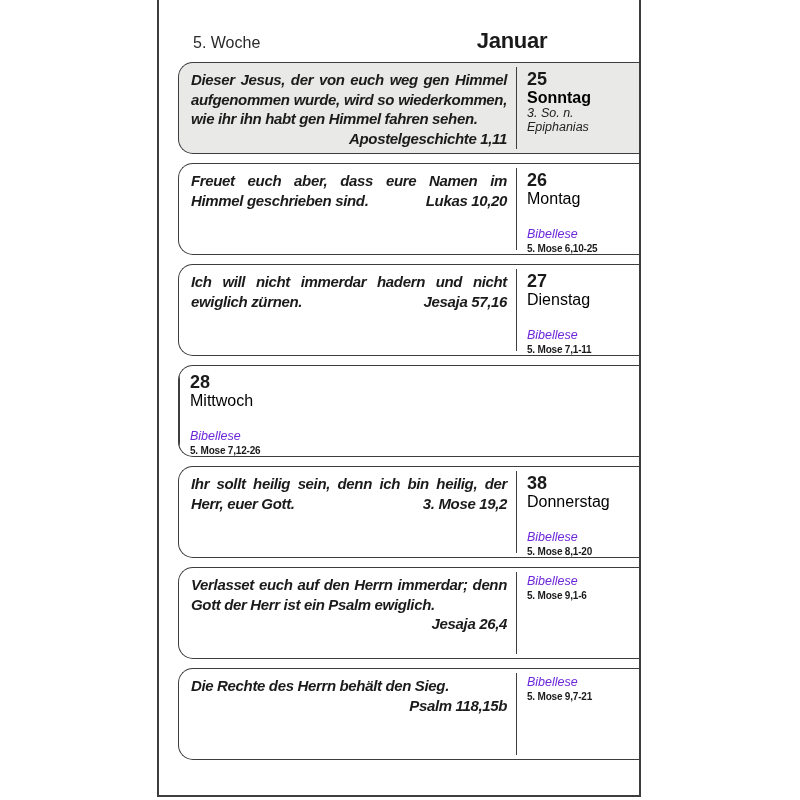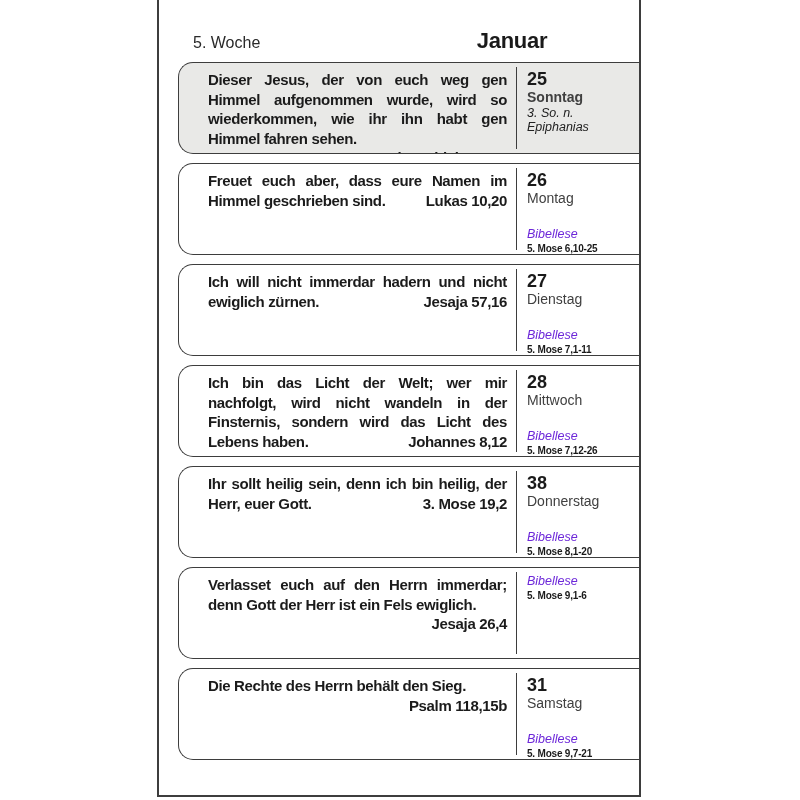--- a/index.html
+++ b/index.html
@@ -11,29 +11,29 @@
         border-bottom:2px solid var(--border-color,#4a4a4a);
         box-sizing:border-box;}
   .week-label{position:absolute;left:34px;top:36px;font-size:16px;color:#2a2a2a;}
   .month-title{position:absolute;left:314px;top:30px;transform:translateX(-50%);
                font-size:22px;font-weight:bold;letter-spacing:-0.3px;margin-left:39px;}
   .cards{position:absolute;left:19px;top:64px;right:0;display:flex;flex-direction:column;gap:9px;}
   .day-card{height:92px;box-sizing:border-box;display:flex;background:#ffffff;
             border:1.6px solid var(--border-color,#3d3d3d);border-right:none;
             border-radius:15px 0 0 15px;overflow:hidden;}
   .day-card.highlighted{background:var(--highlight-bg,#e9e9e7);}
-  .verse-col{flex:1 1 auto;padding:7px 9px 4px 29px;box-sizing:border-box;overflow:hidden;}
+  .verse-col{flex:1 1 auto;padding:7px 9px 4px 12px;box-sizing:border-box;overflow:hidden;font-style:italic;}
   .verse-text{font-size:15px;line-height:19.5px;font-weight:bold;letter-spacing:-0.35px;
               text-align:justify;color:#1b1b1b;}
   .verse-ref{float:right;font-weight:bold;letter-spacing:-0.35px;margin-left:12px;}
   .date-col{flex:0 0 123px;box-sizing:border-box;border-left:1.6px solid var(--border-color,#3d3d3d);
             margin:4px 0;padding:2px 4px 2px 10px;display:flex;flex-direction:column;
             justify-content:space-between;gap:20px;}
   .day-number{font-size:18px;font-weight:bold;line-height:20px;}
-  .weekday{font-size:14px;line-height:17px;color:#404040;}
+  .weekday{font-size:16px;line-height:17px;color:#000000;}
   .weekday.bold{font-weight:bold;}
   .subtitle{font-size:12.5px;line-height:14px;font-style:italic;color:#222;}
   .bibellese{font-size:12.5px;line-height:14px;font-style:italic;color:#6d28d9;}
   .reading{font-size:10px;line-height:15px;font-weight:bold;letter-spacing:-0.2px;}
 </style>
 </head>
 <body>
 
 <div class="canvas">
   <div class="page">
@@ -81,23 +81,20 @@
         <div class="day-number">27</div>
         <div class="weekday">Dienstag</div>
       </div>
       <div class="date-bottom">
         <div class="bibellese">Bibellese</div>
         <div class="reading">5. Mose 7,1-11</div>
       </div>
     </div>
   </div>
         <div class="day-card">
-    <div class="verse-col">
-      <div class="verse-text"><span class="vt">Ich bin das Licht der Welt; wer mir nachfolgt, wird nicht wandeln in der Finsternis, sondern wird das Licht des Lebens haben.</span> <span class="verse-ref">Johannes 8,12</span></div>
-    </div>
     <div class="date-col">
       <div class="date-top">
         <div class="day-number">28</div>
         <div class="weekday">Mittwoch</div>
       </div>
       <div class="date-bottom">
         <div class="bibellese">Bibellese</div>
         <div class="reading">5. Mose 7,12-26</div>
       </div>
     </div>
@@ -112,38 +109,34 @@
         <div class="weekday">Donnerstag</div>
       </div>
       <div class="date-bottom">
         <div class="bibellese">Bibellese</div>
         <div class="reading">5. Mose 8,1-20</div>
       </div>
     </div>
   </div>
         <div class="day-card">
     <div class="verse-col">
-      <div class="verse-text"><span class="vt">Verlasset euch auf den Herrn immerdar; denn Gott der Herr ist ein Fels ewiglich.</span> <span class="verse-ref">Jesaja 26,4</span></div>
+      <div class="verse-text"><span class="vt">Verlasset euch auf den Herrn immerdar; denn Gott der Herr ist ein Psalm ewiglich.</span> <span class="verse-ref">Jesaja 26,4</span></div>
     </div>
     <div class="date-col">
       <div class="date-bottom">
         <div class="bibellese">Bibellese</div>
         <div class="reading">5. Mose 9,1-6</div>
       </div>
     </div>
   </div>
         <div class="day-card">
     <div class="verse-col">
       <div class="verse-text"><span class="vt">Die Rechte des Herrn behält den Sieg.</span> <span class="verse-ref">Psalm 118,15b</span></div>
     </div>
     <div class="date-col">
-      <div class="date-top">
-        <div class="day-number">31</div>
-        <div class="weekday">Samstag</div>
-      </div>
       <div class="date-bottom">
         <div class="bibellese">Bibellese</div>
         <div class="reading">5. Mose 9,7-21</div>
       </div>
     </div>
   </div>
       </div>
   </div>
 </div>
 

